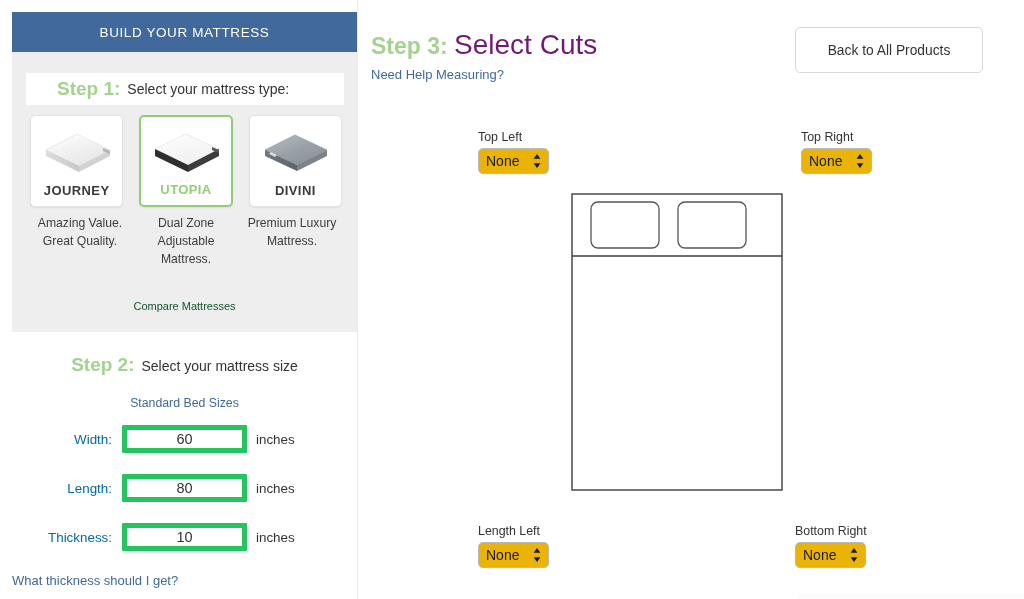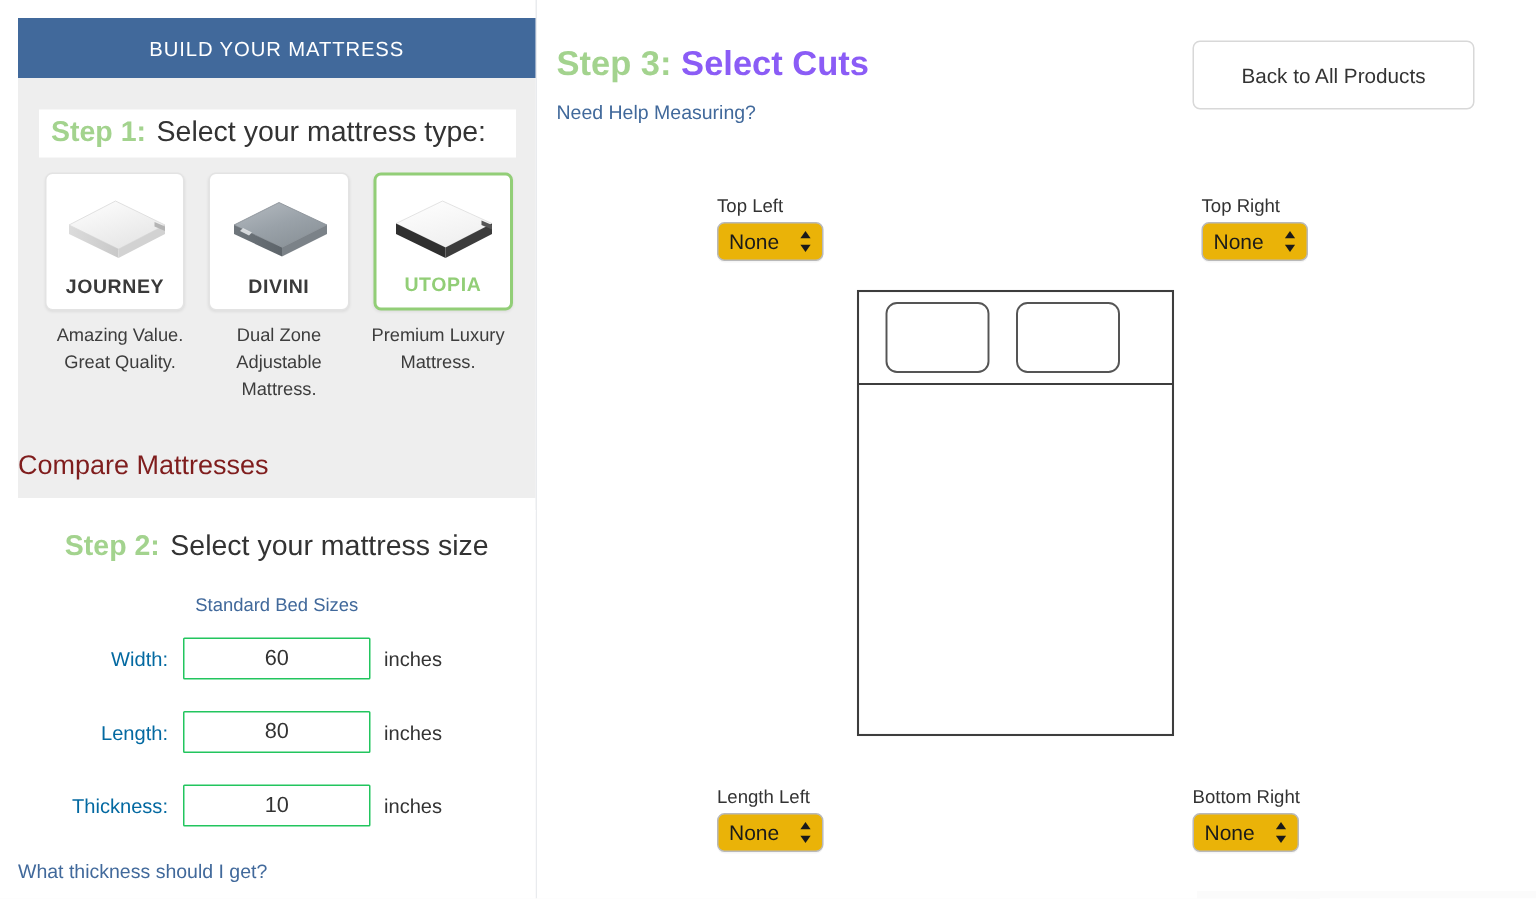--- a/index.html
+++ b/index.html
@@ -76,32 +76,32 @@
 
   .step-title-box {
     position: absolute;
     left: 14px;
     top: 21px;
     width: 318px;
     height: 32px;
     background: #ffffff;
     display: flex;
     align-items: center;
-    padding-left: 8px;
+    padding-left: 31px;
   }
 
   .step-num {
     color: #a3d38e;
     font-weight: bold;
     font-size: 19px;
     margin-right: 7px;
   }
   .step-text {
     color: #333333;
-    font-size: 19px;
+    font-size: 14px;
   }
 
   .mattress-row {
     position: absolute;
     left: 18px;
     top: 63px;
     width: 312px;
     display: flex;
     gap: 16px;
   }
@@ -156,23 +156,23 @@
     font-size: 12.2px;
     line-height: 18px;
     color: #3d3d3d;
   }
 
   .compare-link {
     position: absolute;
     left: 0;
     top: 248px;
     width: 345px;
-    text-align: left;
-    font-size: 18px;
-    color: #7f1d1d;
+    text-align: center;
+    font-size: 11px;
+    color: #14532d;
     cursor: pointer;
   }
 
   
   .step2-panel {
     position: absolute;
     left: 12px;
     top: 340px;
     width: 345px;
     height: 259px;
@@ -215,21 +215,21 @@
   .field-label {
     width: 110px;
     text-align: right;
     padding-right: 10px;
     font-size: 13.4px;
     color: #0369a1;
   }
   .field-input {
     width: 125px;
     height: 28px;
-    border: 1px solid #22c55e;
+    border: 5px solid #22c55e;
     background: #ffffff;
     text-align: center;
     font-size: 14.5px;
     color: #333333;
     font-family: "Liberation Sans", sans-serif;
     border-radius: 1px;
   }
   .field-unit {
     padding-left: 9px;
     font-size: 13.4px;
@@ -262,23 +262,23 @@
     top: 29px;
     font-size: 23px;
     white-space: nowrap;
   }
   .step3-num {
     color: #a3d38e;
     font-weight: bold;
     font-size: 23px;
   }
   .step3-text {
-    color: #8b5cf6;
-    font-size: 23px;
-    font-weight: bold;
+    color: #701a75;
+    font-size: 28px;
+    font-weight: normal;
   }
 
   .measure-link {
     position: absolute;
     left: 13px;
     top: 67px;
     font-size: 13px;
     color: #41699b;
     cursor: pointer;
   }
@@ -391,20 +391,36 @@
                 <stop offset="0%" stop-color="#dcdcdc"></stop>
                 <stop offset="100%" stop-color="#c8c8c8"></stop>
               </linearGradient>
             </defs>
             <polygon points="9,26 40,10 73,26 42,42" fill="url(#jTop)" stroke="#dddddd" stroke-width="0.6"></polygon>
             <polygon points="9,26 42,42 42,48 9,32" fill="url(#jSide)"></polygon>
             <polygon points="42,42 73,26 73,32 42,48" fill="#d2d2d2"></polygon>
             <polygon points="66,24 73,27 73,30 66,27" fill="#b4b4b4"></polygon>
           </svg>
           <div class="mattress-name">JOURNEY</div>
+        </div>
+
+        <div class="mattress-card selected">
+          <svg class="mattress-img" viewBox="0 0 80 52">
+            <defs>
+              <linearGradient id="uTop" x1="0" y1="0" x2="0.5" y2="1">
+                <stop offset="0%" stop-color="#ffffff"></stop>
+                <stop offset="100%" stop-color="#f0f0f0"></stop>
+              </linearGradient>
+            </defs>
+            <polygon points="9,24 40,9 73,24 42,40" fill="url(#uTop)" stroke="#e0e0e0" stroke-width="0.6"></polygon>
+            <polygon points="9,24 42,40 42,47 9,31" fill="#2f2f2f"></polygon>
+            <polygon points="42,40 73,24 73,31 42,47" fill="#3c3c3c"></polygon>
+            <polygon points="66,22 73,25 73,28 66,25" fill="#555555"></polygon>
+          </svg>
+          <div class="mattress-name">UTOPIA</div>
         </div>
 
         <div class="mattress-card">
           <svg class="mattress-img" viewBox="0 0 80 52">
             <defs>
               <linearGradient id="dTop" x1="0" y1="0" x2="0.7" y2="1">
                 <stop offset="0%" stop-color="#b6bcc2"></stop>
                 <stop offset="55%" stop-color="#9aa2a9"></stop>
                 <stop offset="100%" stop-color="#8a9298"></stop>
               </linearGradient>
@@ -414,36 +430,20 @@
               </linearGradient>
             </defs>
             <polygon points="10,26 40,11 72,26 42,41" fill="url(#dTop)" stroke="#8b9298" stroke-width="0.6"></polygon>
             <polygon points="10,26 42,41 42,47 10,32" fill="url(#dSide)"></polygon>
             <polygon points="42,41 72,26 72,32 42,47" fill="#7b8288"></polygon>
             <polygon points="16,28 22,31 20,33 14,30" fill="#e8eaec" opacity="0.85"></polygon>
           </svg>
           <div class="mattress-name">DIVINI</div>
         </div>
 
-        <div class="mattress-card selected">
-          <svg class="mattress-img" viewBox="0 0 80 52">
-            <defs>
-              <linearGradient id="uTop" x1="0" y1="0" x2="0.5" y2="1">
-                <stop offset="0%" stop-color="#ffffff"></stop>
-                <stop offset="100%" stop-color="#f0f0f0"></stop>
-              </linearGradient>
-            </defs>
-            <polygon points="9,24 40,9 73,24 42,40" fill="url(#uTop)" stroke="#e0e0e0" stroke-width="0.6"></polygon>
-            <polygon points="9,24 42,40 42,47 9,31" fill="#2f2f2f"></polygon>
-            <polygon points="42,40 73,24 73,31 42,47" fill="#3c3c3c"></polygon>
-            <polygon points="66,22 73,25 73,28 66,25" fill="#555555"></polygon>
-          </svg>
-          <div class="mattress-name">UTOPIA</div>
-        </div>
-
       </div>
 
       <div class="desc-row">
         <div class="mattress-desc">Amazing Value. Great Quality.</div>
         <div class="mattress-desc">Dual Zone Adjustable Mattress.</div>
         <div class="mattress-desc">Premium Luxury Mattress.</div>
       </div>
 
       <div class="compare-link">Compare Mattresses</div>
     </div>

